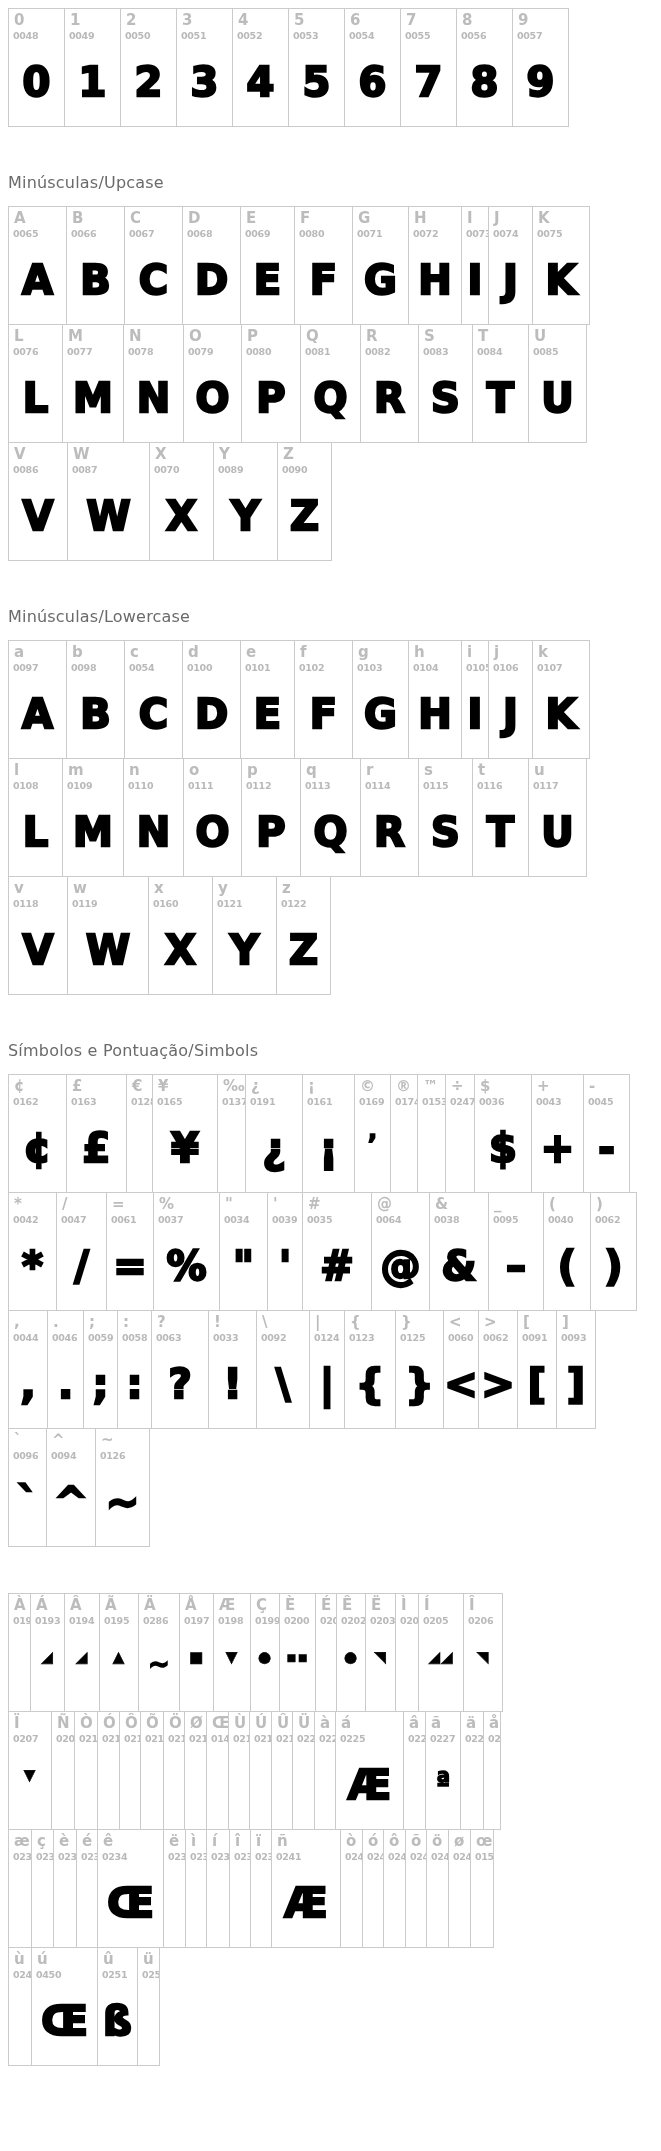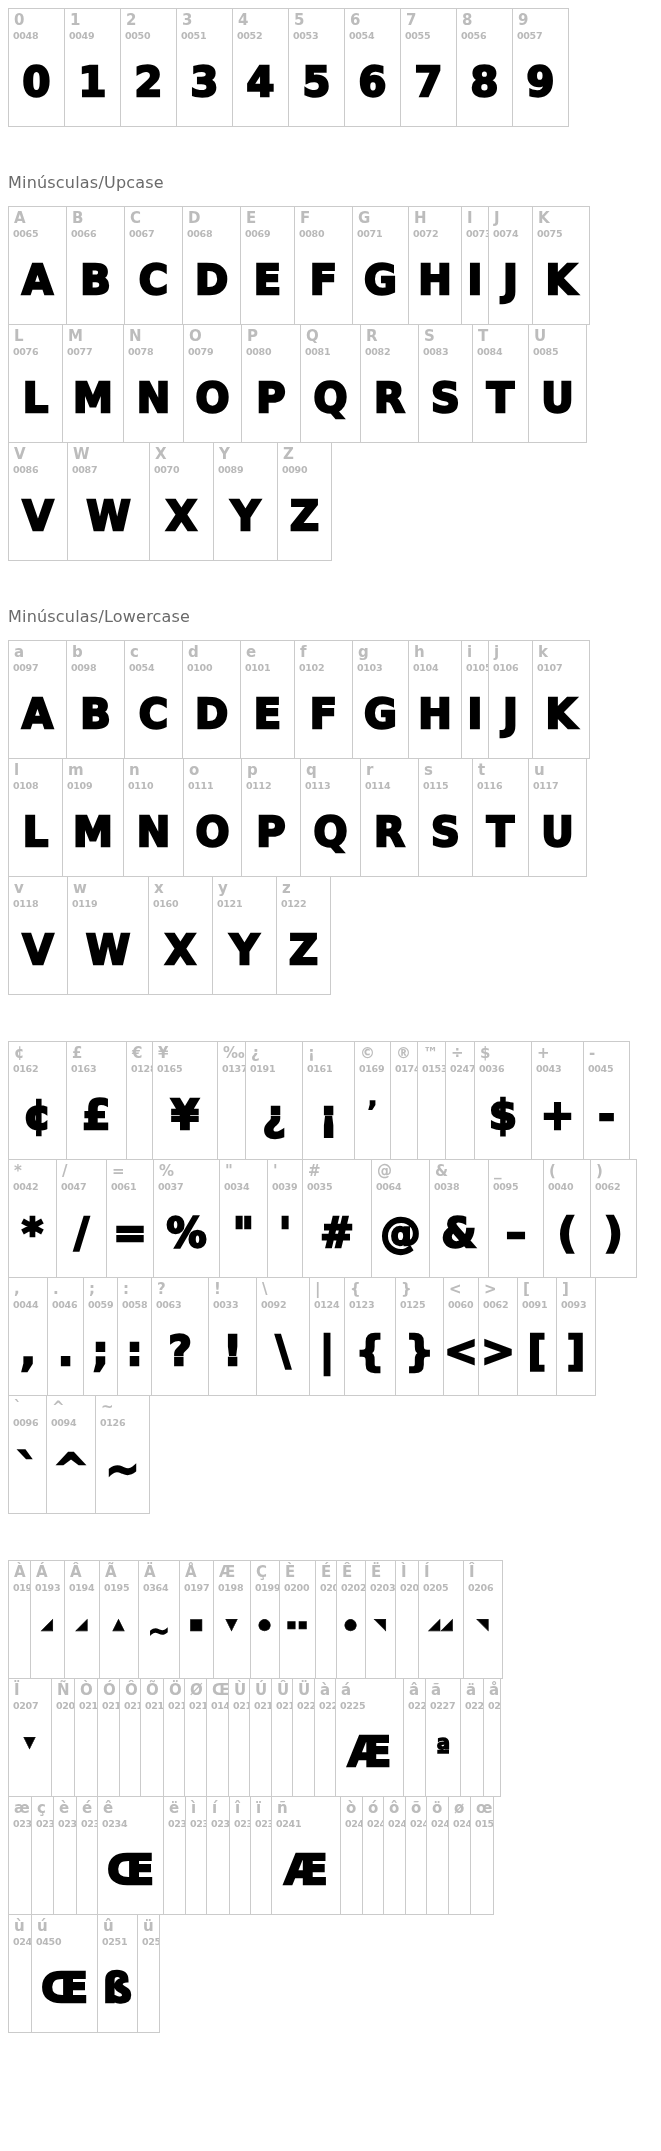--- a/index.html
+++ b/index.html
@@ -357,20 +357,21 @@
           </div>
           <div class="cell" style="width: 55px;">
             <div class="ch">z</div>
             <div class="code">0122</div>
             <div class="glyph lg">Z</div>
           </div>
         </div>
       </div>
     </div>
     <div class="section">
+      <div class="section-title">Símbolos e Pontuação/Simbols</div>
       <div class="grid">
         <div class="row">
           <div class="cell" style="width: 59px;">
             <div class="ch">¢</div>
             <div class="code">0162</div>
             <div class="glyph lg">¢</div>
           </div>
           <div class="cell" style="width: 61px;">
             <div class="ch">£</div>
             <div class="code">0163</div>
@@ -602,21 +603,21 @@
             <div class="code">0194</div>
             <div class="glyph sm">◢</div>
           </div>
           <div class="cell" style="width: 40px;">
             <div class="ch">Ã</div>
             <div class="code">0195</div>
             <div class="glyph sm">▲</div>
           </div>
           <div class="cell" style="width: 42px;">
             <div class="ch">Ä</div>
-            <div class="code">0364</div>
+            <div class="code">0286</div>
             <div class="glyph md">~</div>
           </div>
           <div class="cell" style="width: 35px;">
             <div class="ch">Å</div>
             <div class="code">0197</div>
             <div class="glyph sm">■</div>
           </div>
           <div class="cell" style="width: 38px;">
             <div class="ch">Æ</div>
             <div class="code">0198</div>

